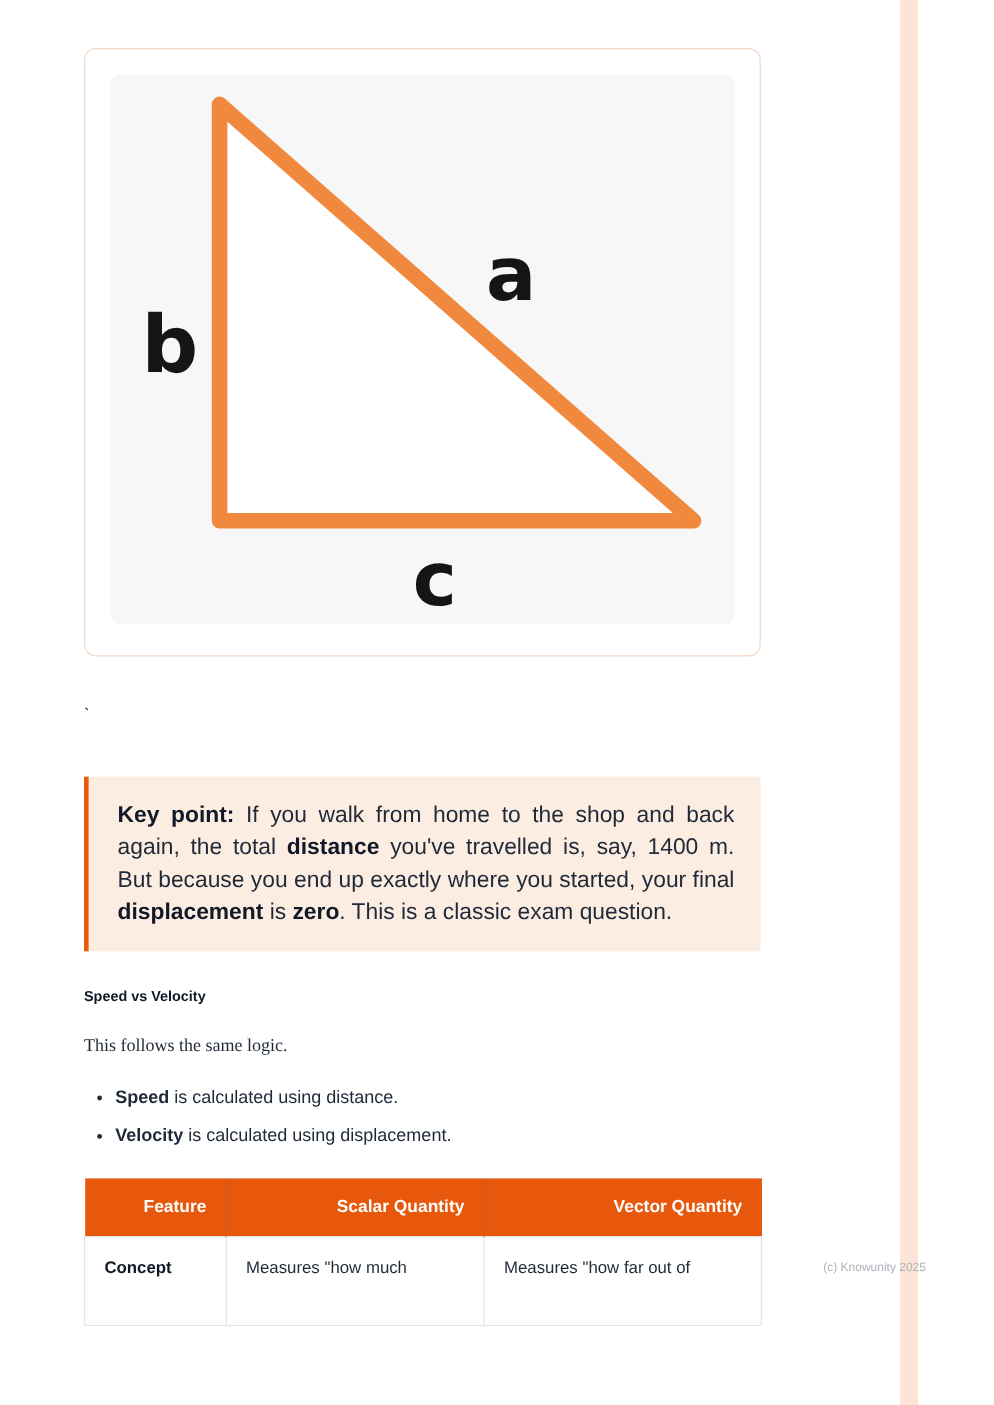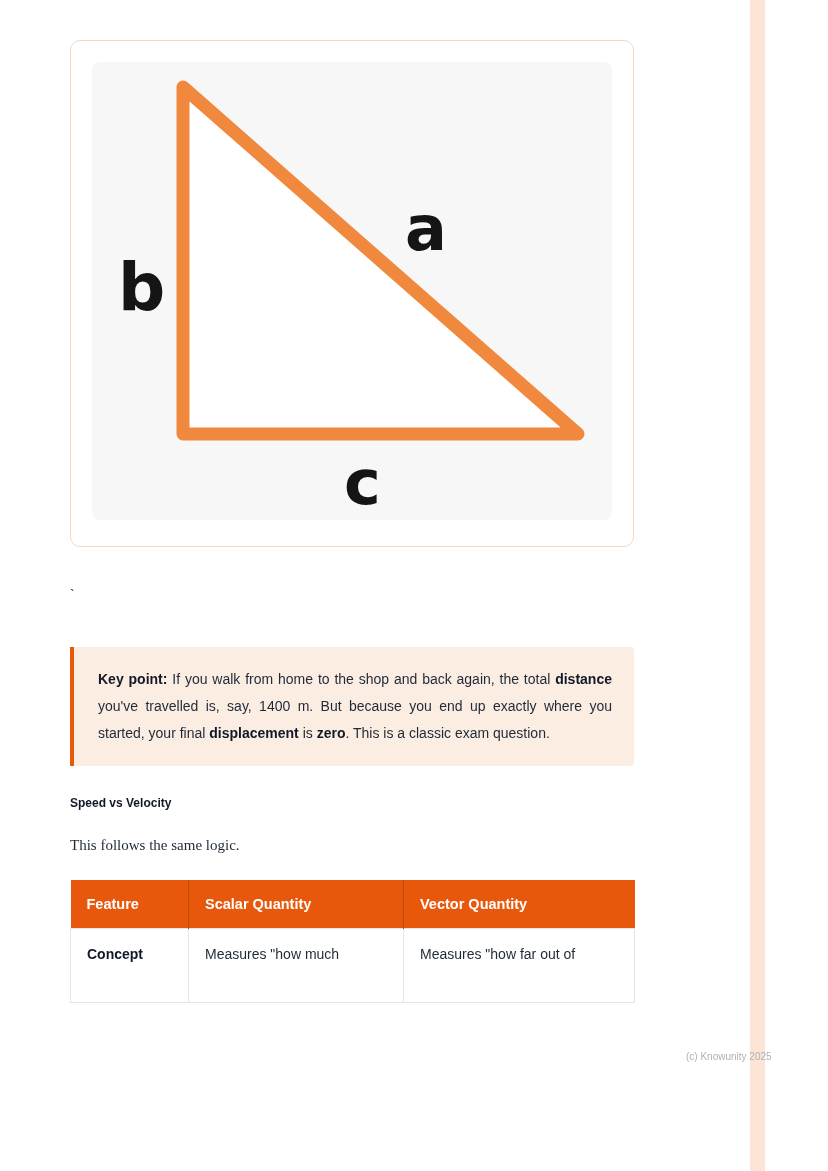--- a/index.html
+++ b/index.html
@@ -62,21 +62,21 @@
 
   
   .callout {
     margin-top: 44px;
     background: #fcede3;
     border-left: 4px solid #e8590c;
     border-radius: 0 4px 4px 0;
     padding: 19px 22px 19px 24px;
   }
   .callout-text {
-    font-size: 14px;
+    font-size: 19px;
     line-height: 27px;
     color: #1f2937;
     text-align: justify;
   }
   .callout-text strong { color: #111827; }
 
   .section-heading {
     margin-top: 30px;
     font-size: 12px;
     font-weight: bold;
@@ -108,21 +108,21 @@
     table-layout: fixed;
   }
   table.compare col.c1 { width: 118px; }
   table.compare col.c2 { width: 215px; }
   table.compare col.c3 { width: 231px; }
   table.compare th {
     background: #e8580c;
     color: #ffffff;
     font-weight: bold;
     font-size: 14.5px;
-    text-align: left;
+    text-align: right;
     padding: 16px 16px;
   }
   table.compare th + th { border-left: 1px solid rgba(0,0,0,0.15); }
   table.compare td {
     background: #ffffff;
     border: 1px solid #e2e5e9;
     font-size: 14px;
     padding: 17px 16px 40px 16px;
     vertical-align: top;
     color: #1f2937;
@@ -161,20 +161,24 @@
     <div class="stray">`</div>
 
     <div class="callout">
       <div class="callout-text"><strong>Key point:</strong><span> If you walk from home to the shop and back again, the total </span><strong>distance</strong><span> you've travelled is, say, 1400 m. But because you end up exactly where you started, your final </span><strong>displacement</strong><span> is </span><strong>zero</strong><span>. This is a classic exam question.</span></div>
     </div>
 
     <div class="section-heading">Speed vs Velocity</div>
 
     <div class="intro">This follows the same logic.</div>
 
+    <ul class="bullets">
+      <li><strong>Speed</strong><span> is calculated using distance.</span></li>
+      <li><strong>Velocity</strong><span> is calculated using displacement.</span></li>
+    </ul>
 
     <table class="compare">
       <colgroup>
           <col class="c1">
           <col class="c2">
           <col class="c3">
         </colgroup>
       <thead>
         <tr>
           <th>Feature</th>

